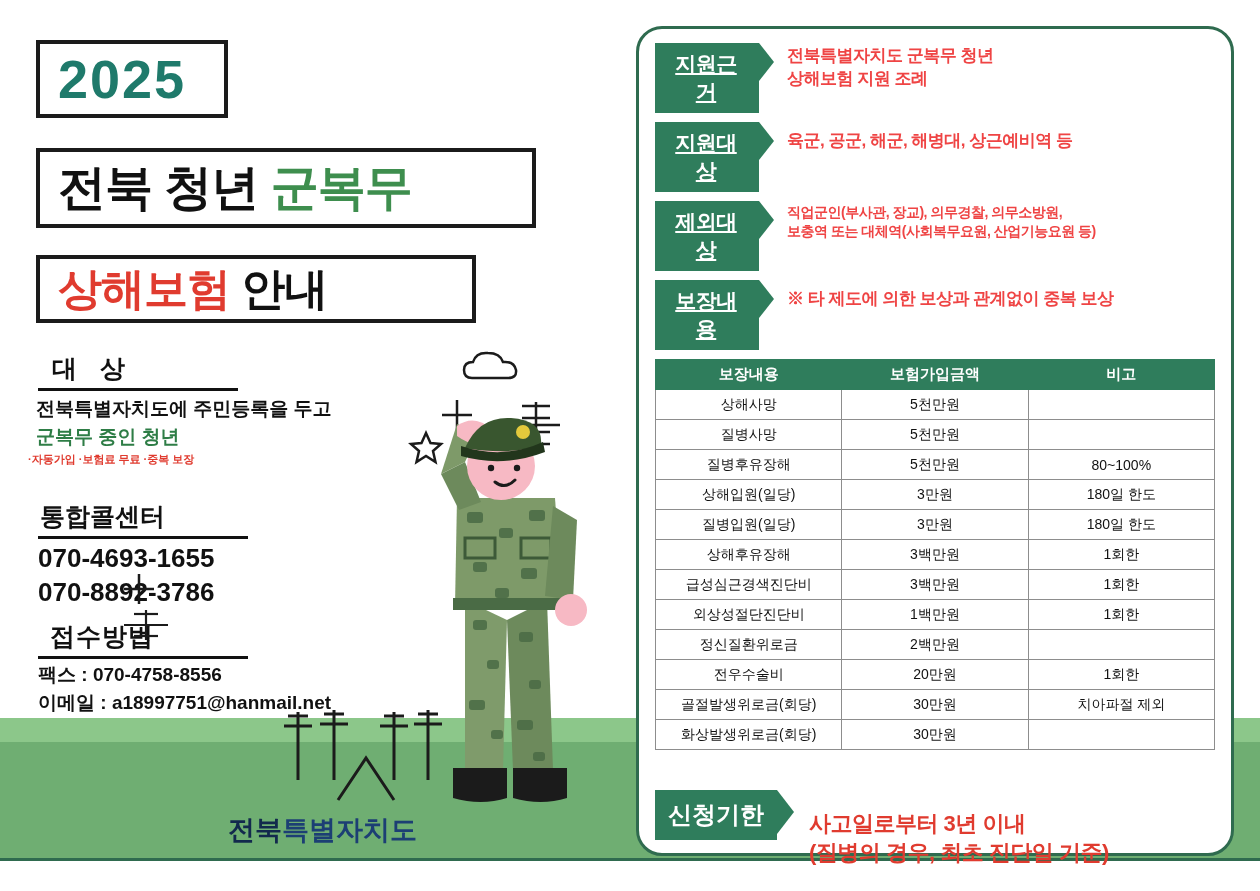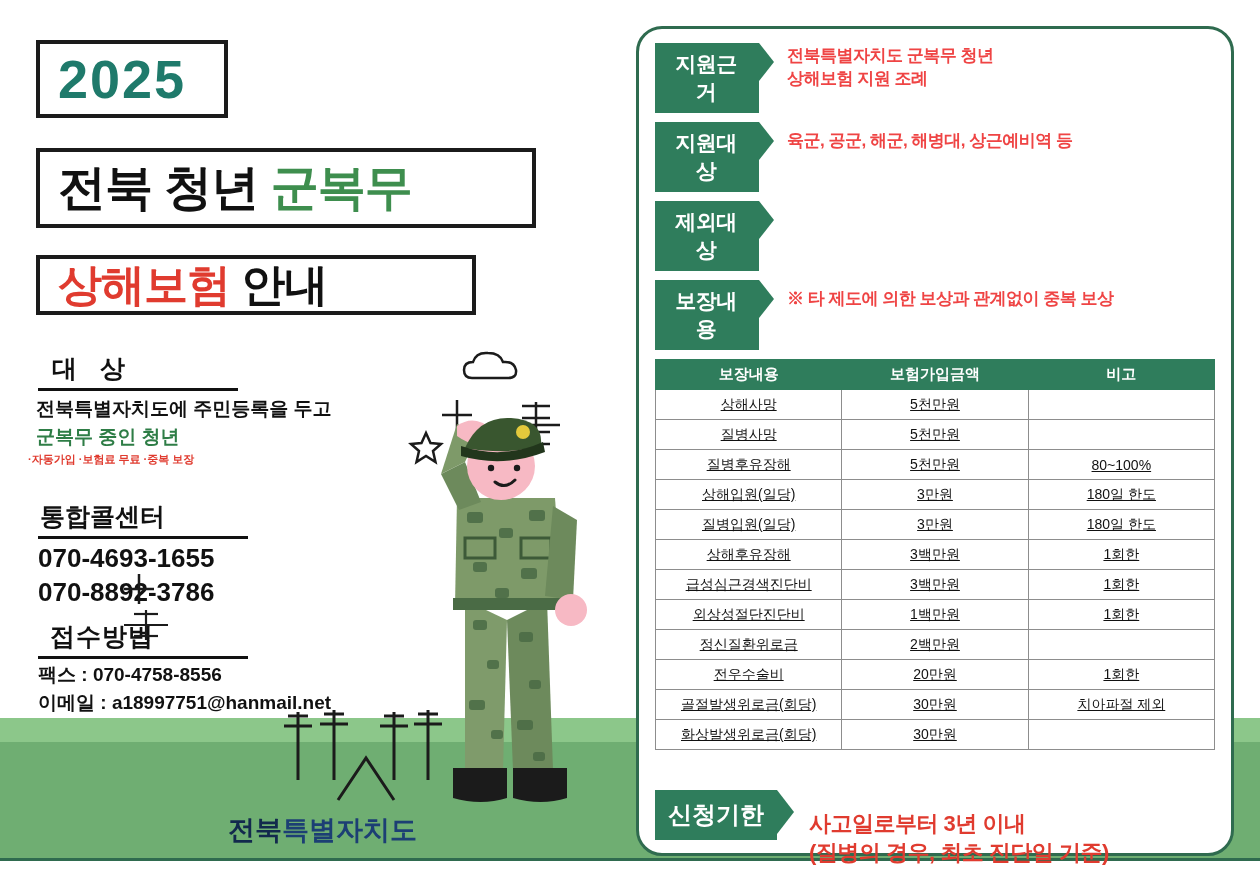--- a/index.html
+++ b/index.html
@@ -49,21 +49,21 @@
   .title-box {
     position: absolute;
     border: 4px solid #1b1b1b;
     background: #ffffff;
     display: flex;
     align-items: center;
     box-sizing: border-box;
   }
   .t1 { left: 36px; top: 40px; width: 192px; height: 78px; padding-left: 18px; }
   .t2 { left: 36px; top: 148px; width: 500px; height: 80px; padding-left: 18px; }
-  .t3 { left: 36px; top: 255px; width: 440px; height: 60px; padding-left: 18px; align-items: center; }
+  .t3 { left: 36px; top: 255px; width: 440px; height: 68px; padding-left: 18px; align-items: center; }
   .t1 .txt {
     font-size: 54px;
     font-weight: bold;
     color: #1f7a6b;
     letter-spacing: 2px;
   }
   .t2 .txt {
     font-size: 48px;
     font-weight: bold;
     color: #111111;
@@ -148,20 +148,21 @@
     flex: 0 0 auto;
     background: #2f7d5c;
     color: #ffffff;
     font-size: 21px;
     font-weight: bold;
     padding: 7px 14px 7px 12px;
     width: 104px;
     box-sizing: border-box;
     text-align: center;
     letter-spacing: -0.5px;
+    text-decoration: underline;
   }
   .tag::after {
     content: "";
     position: absolute;
     right: -15px;
     top: 0;
     width: 0; height: 0;
     border-top: 19px solid transparent;
     border-bottom: 19px solid transparent;
     border-left: 15px solid #2f7d5c;
@@ -191,21 +192,20 @@
     border: 1px solid #2f7d5c;
     padding: 5px 2px;
   }
   table.benefits td {
     border: 1px solid #8d8d8d;
     font-size: 14px;
     color: #111111;
     text-align: center;
     padding: 4px 2px;
     height: 21px;
-    text-decoration: underline;
   }
   .row-bottom {
     display: flex;
     align-items: center;
     margin-top: 12px;
   }
   .tag-bottom {
     position: relative;
     flex: 0 0 auto;
     background: #2f7d5c;
@@ -391,20 +391,24 @@
 
     <div class="row">
       <div class="tag">지원대상</div>
       <div class="row-text" style="padding-top:8px;">
         <div>육군, 공군, 해군, 해병대, 상근예비역 등</div>
       </div>
     </div>
 
     <div class="row">
       <div class="tag">제외대상</div>
+      <div class="row-text">
+        <div class="sm">직업군인(부사관, 장교), 의무경찰, 의무소방원,</div>
+        <div class="sm">보충역 또는 대체역(사회복무요원, 산업기능요원 등)</div>
+      </div>
     </div>
 
     <div class="row">
       <div class="tag">보장내용</div>
       <div class="row-text" style="padding-top:8px;">
         <div>※ 타 제도에 의한 보상과 관계없이 중복 보상</div>
       </div>
     </div>
 
     <table class="benefits">

